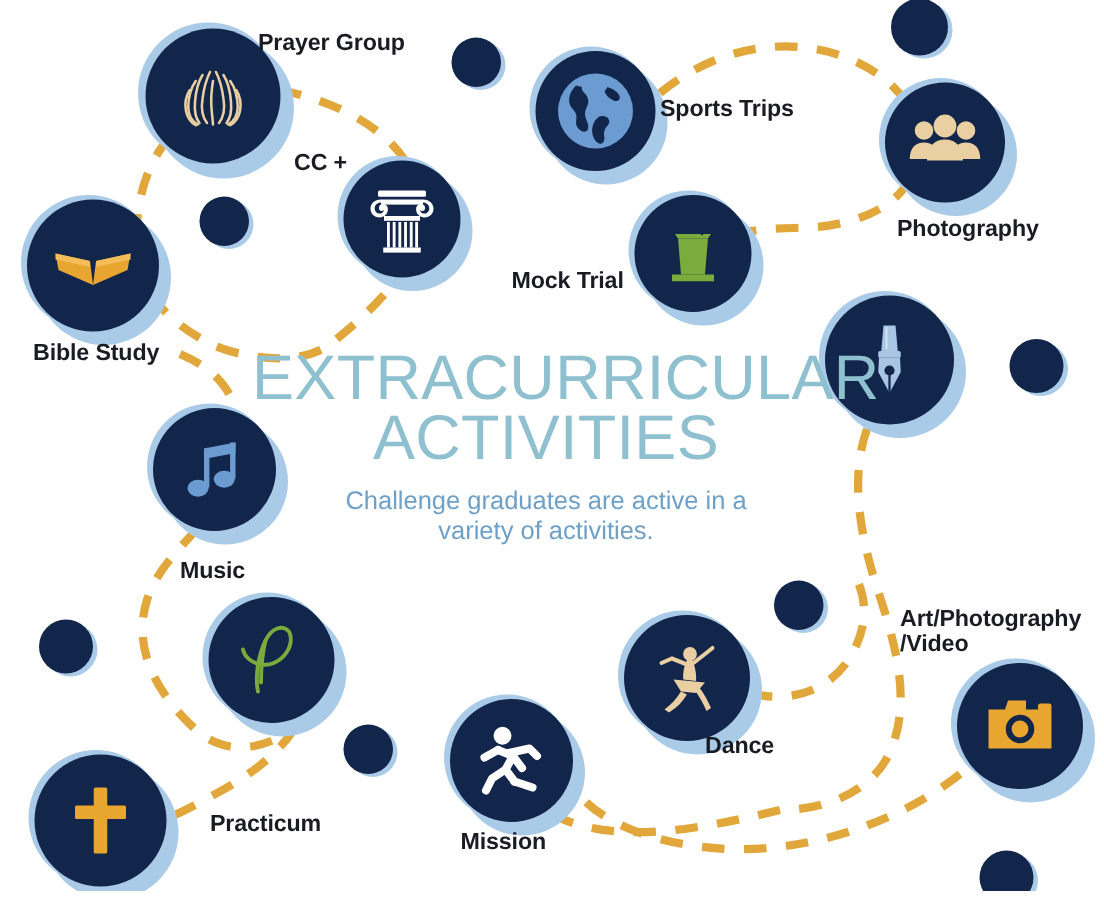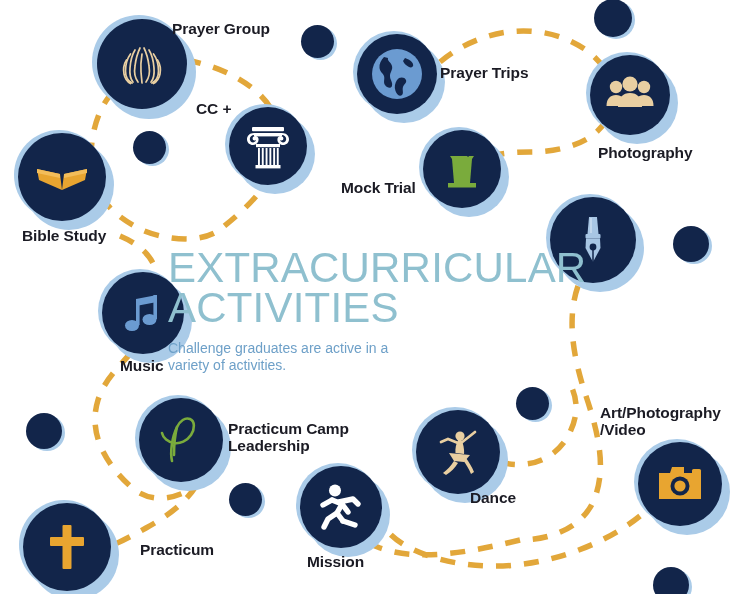--- a/index.html
+++ b/index.html
@@ -59,36 +59,36 @@
     font-weight:600;
     line-height:1.12;
     letter-spacing:-0.1px;
     white-space:pre-line;
     font-family:"Liberation Sans", sans-serif;
   }
   
   #title-block{
     position:absolute;
     left:168px;
-    top:248px;
+    top:232px;
     width:392px;
-    text-align:left;
+    text-align:center;
   }
   .title-line{
     color:#8fc0cf;
     font-size:42px;
     line-height:0.96;
     font-weight:400;
     letter-spacing:0.2px;
     font-family:"Liberation Sans", sans-serif;
   }
   #subtitle{
     margin-top:11px;
     color:#6ea0c8;
-    font-size:14px;
+    font-size:17px;
     line-height:1.22;
     font-weight:400;
     white-space:pre-line;
     font-family:"Liberation Sans", sans-serif;
   }
 </style>
 </head>
 <body>
 
 <div id="canvas">
@@ -188,21 +188,21 @@
       <svg width="60" height="60" viewBox="0 0 60 60">
         <circle cx="30" cy="30" r="25" fill="#6b9bd1"></circle>
         <g fill="#12254a">
           <path d="M17 13 C14 16 12 20 12.5 24 C13 28 16 29 17 32 C18 35 16 38 18 41 C20 44 24 45 25 42 C26 38 23 36 23 32 C23 28 26 26 25 22 C24 18 20 17 21 14 Z"></path>
           <path d="M30 36 C28 39 27 43 28.5 47 C30 51 33 53 35 51 C37 49 35 46 36 43 C37 40 40 39 39 36 C38 33 34 33 32 34 Z"></path>
           <path d="M38 14 C41 15 45 17 46 20 C47 23 44 24 42 23 C40 22 37 20 36 17 Z"></path>
         </g>
       </svg>
     </div>
   </div>
-  <div class="label" style="left:440px;top:64px;">Prayer Trips</div>
+  <div class="label" style="left:440px;top:64px;">Sports Trips</div>
 
   <div class="node-wrap" style="left:586px;top:52px;width:92px;height:92px;">
     <div class="halo" style="left:0;top:0;width:82px;height:82px;"></div>
     <div class="halo" style="left:10px;top:10px;width:82px;height:82px;"></div>
     <div class="disc" style="left:4px;top:3px;width:80px;height:80px;">
       <svg width="54" height="54" viewBox="0 0 54 54">
         <g fill="#e9cfa1">
           <circle cx="13" cy="19" r="6.2"></circle>
           <path d="M3.5 38 C3.5 30.5 7.5 27 13 27 C18.5 27 22.5 30.5 22.5 38 Z"></path>
           <circle cx="41" cy="19" r="6.2"></circle>
@@ -256,37 +256,35 @@
         <g fill="#6b9bd1">
           <path d="M17 10 L38 6 L38 13 L17 17 Z"></path>
           <rect x="17" y="10" width="3.6" height="26"></rect>
           <rect x="34.4" y="6" width="3.6" height="24"></rect>
           <ellipse cx="13" cy="36.5" rx="7" ry="5.6"></ellipse>
           <ellipse cx="30.5" cy="30.5" rx="7" ry="5.6"></ellipse>
         </g>
       </svg>
     </div>
   </div>
-  <div class="label" style="left:120px;top:357px;">Music</div>
+  <div class="label" style="left:120px;top:372px;">Music</div>
 
   <div class="node-wrap" style="left:135px;top:395px;width:96px;height:96px;">
     <div class="halo" style="left:0;top:0;width:86px;height:86px;"></div>
     <div class="halo" style="left:10px;top:10px;width:86px;height:86px;"></div>
     <div class="disc" style="left:4px;top:3px;width:84px;height:84px;">
       <svg width="62" height="62" viewBox="0 0 62 62">
         <g fill="none" stroke="#7aab3c" stroke-width="2.6" stroke-linecap="round">
           <path d="M22 52 C20 43 22 28 27 18 C30 12 35 8 40 10 C45 12 45 20 41 26
                    C37 32 30 35 24 34 C18 33 13 29 12 24"></path>
           <path d="M27 18 C25 26 24 36 24 46"></path>
         </g>
       </svg>
     </div>
   </div>
-  <div class="label" style="left:228px;top:420px;">Practicum Camp
-Leadership</div>
 
   <div class="node-wrap" style="left:19px;top:500px;width:100px;height:100px;">
     <div class="halo" style="left:0;top:0;width:90px;height:90px;"></div>
     <div class="halo" style="left:10px;top:10px;width:90px;height:90px;"></div>
     <div class="disc" style="left:4px;top:3px;width:88px;height:88px;">
       <svg width="48" height="54" viewBox="0 0 48 54">
         <g fill="#e8a530">
           <rect x="19.5" y="5" width="9" height="44" rx="1"></rect>
           <rect x="7" y="17" width="34" height="9" rx="1"></rect>
         </g>

